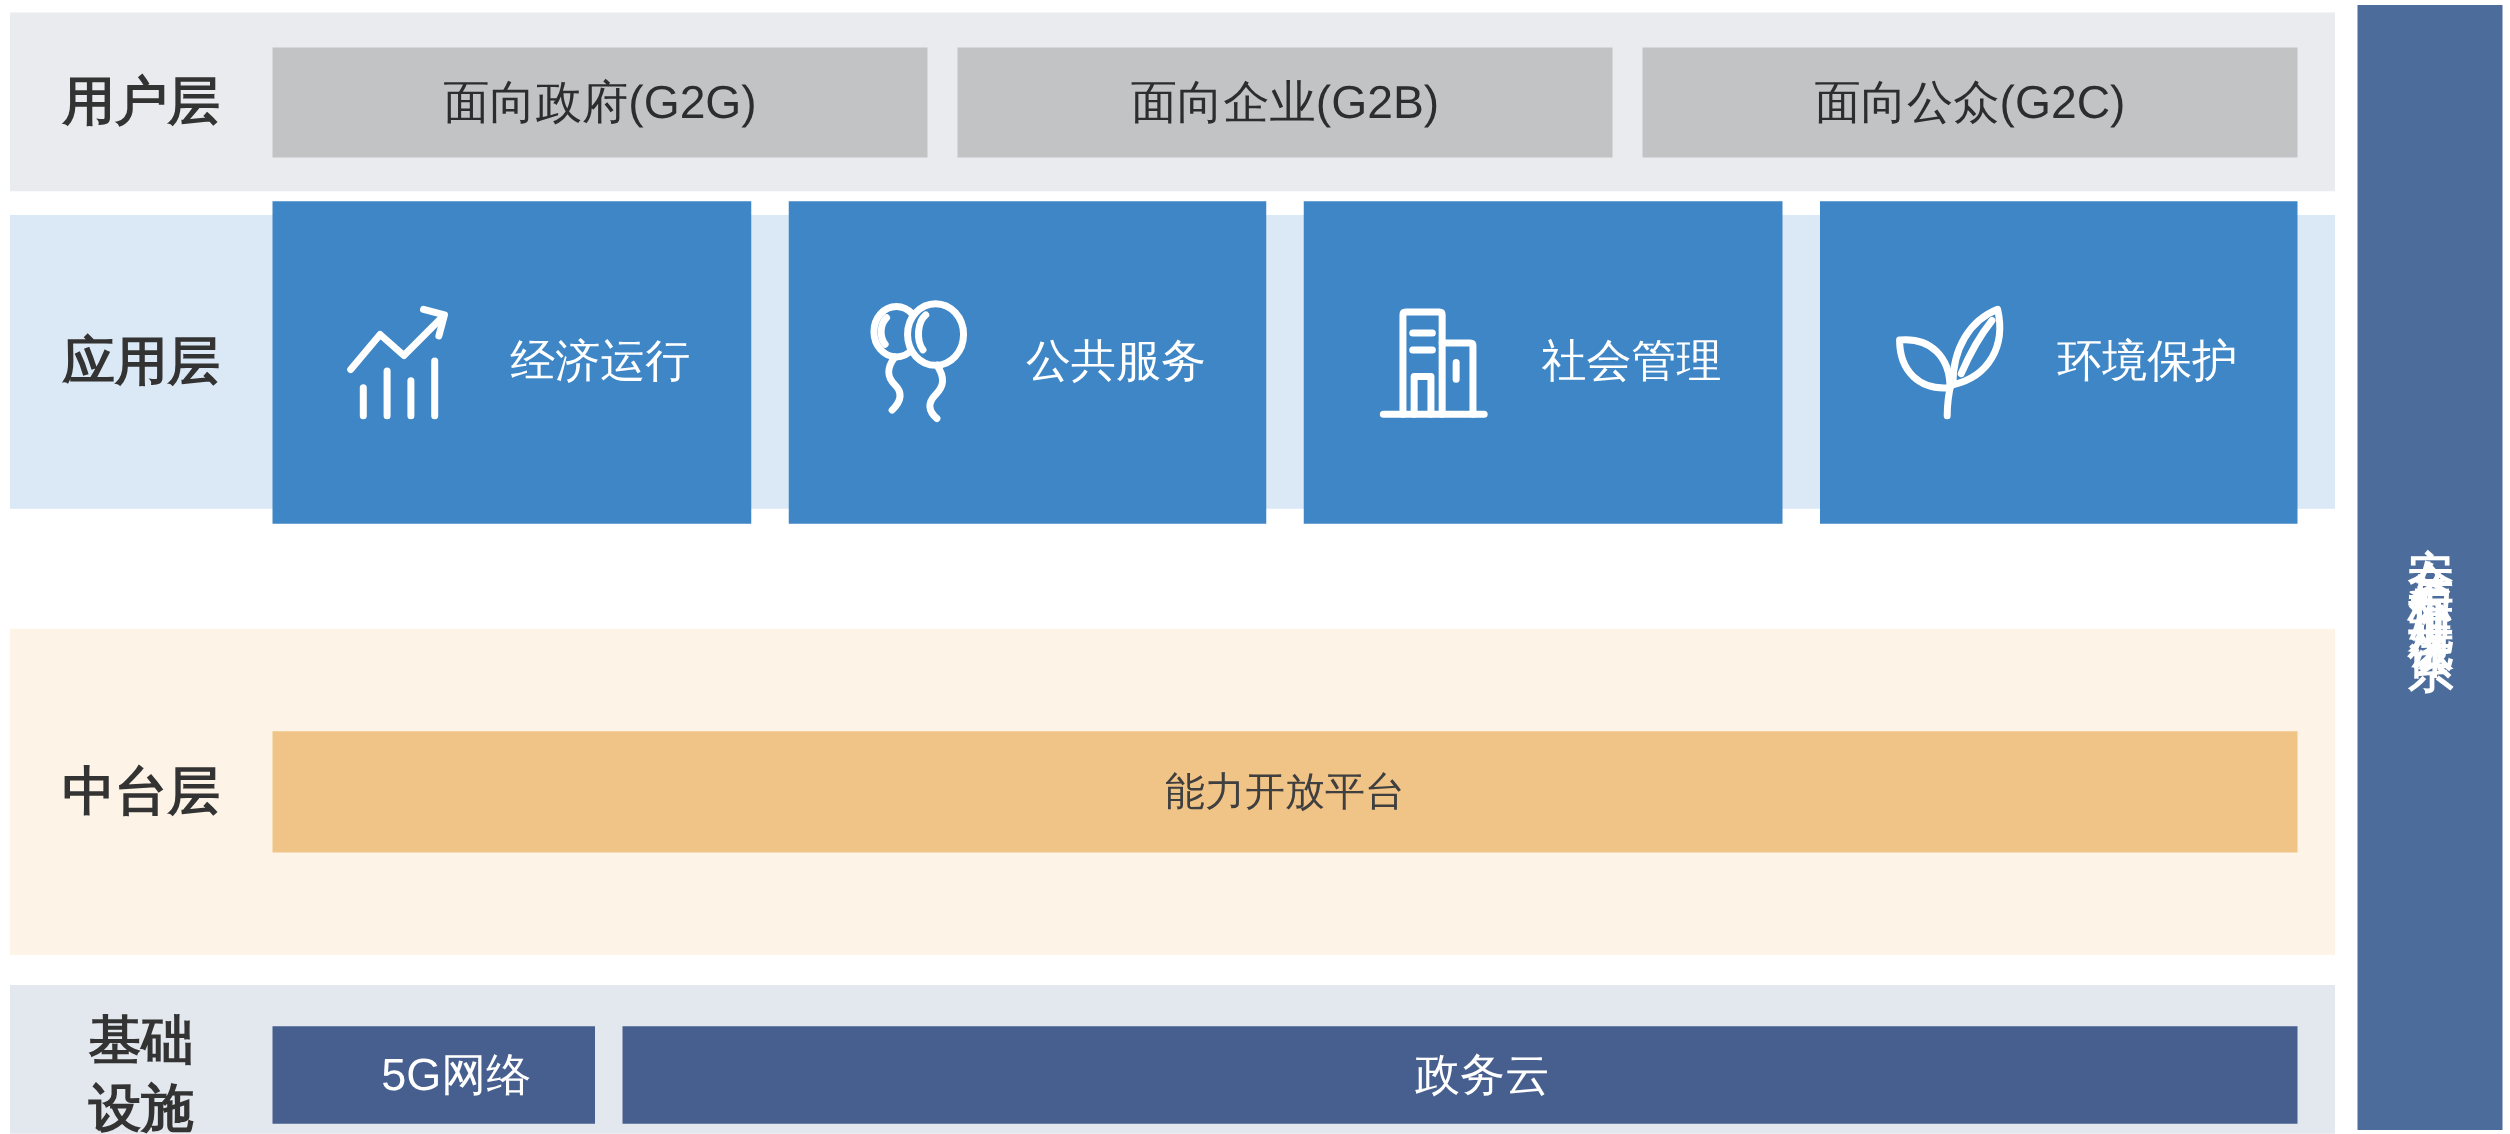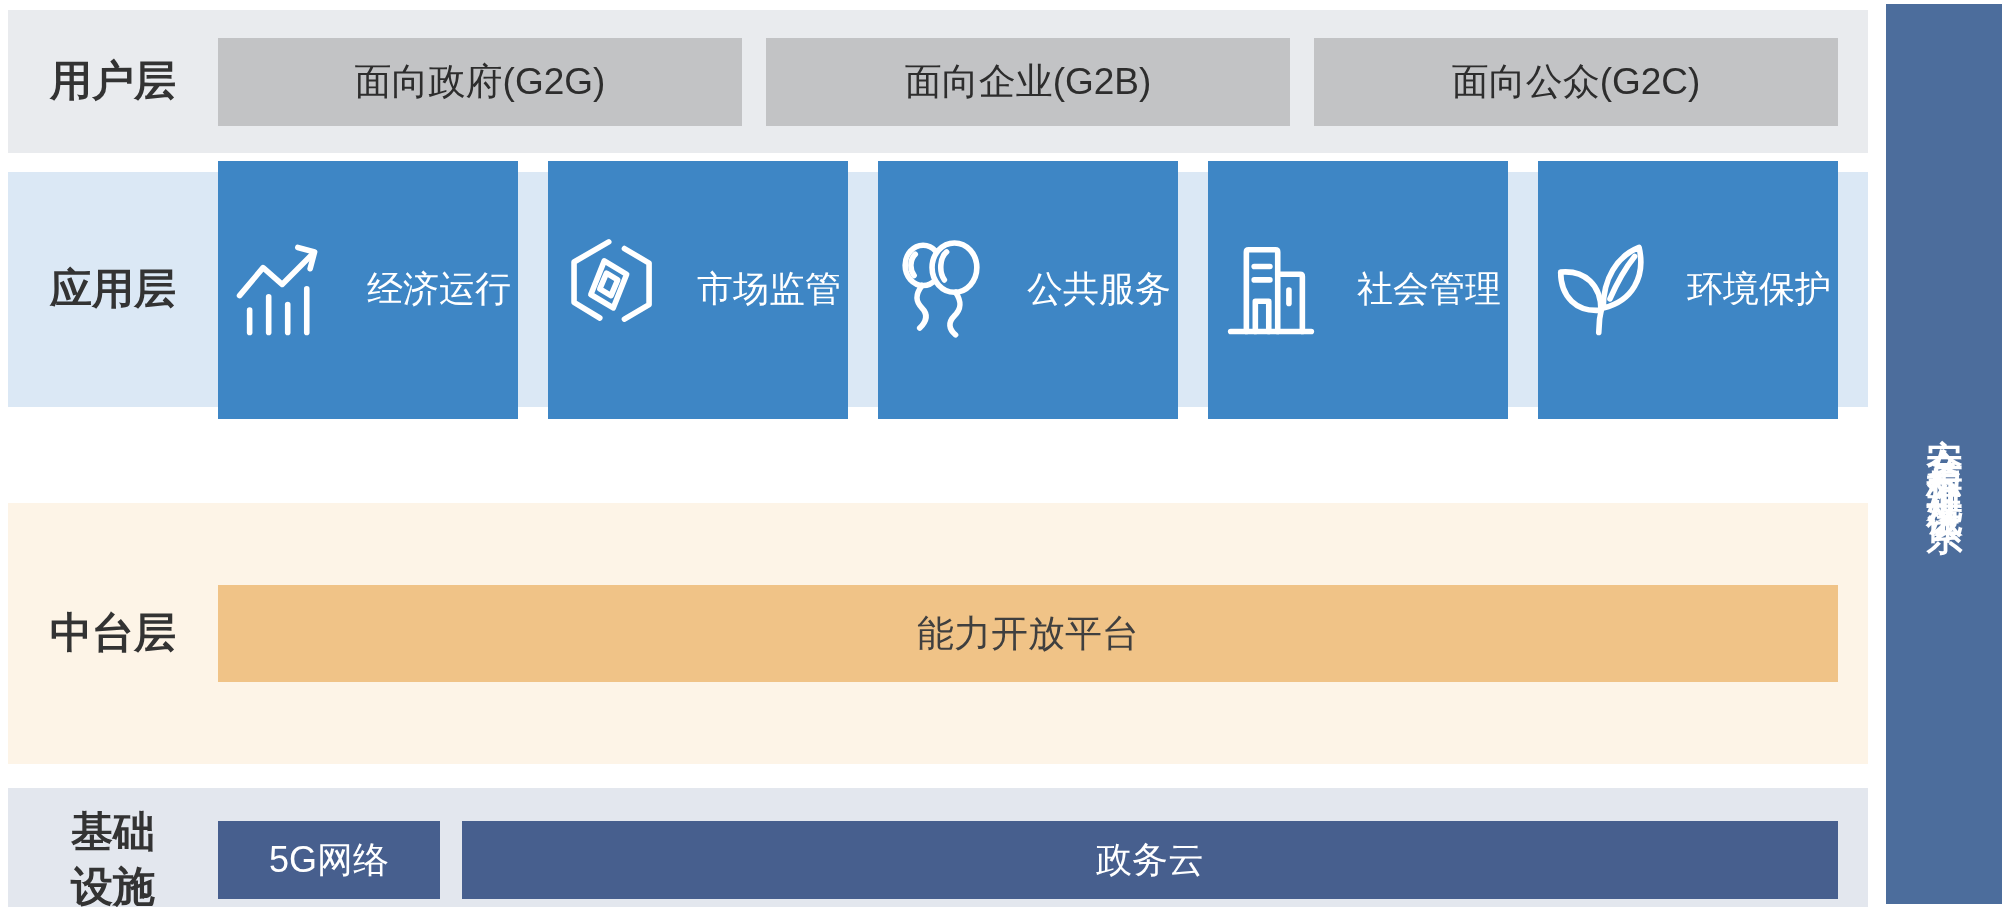--- a/index.html
+++ b/index.html
@@ -40,36 +40,36 @@
     color:var(--box-text-light,#ffffff);font-size:36px;font-weight:400;
   }
   .app-icon{width:112px;height:112px;display:block;}
 
   
   #row-mid{top:503px;height:261px;background:var(--mid-row-bg,#fdf4e7);}
   .mid-col{flex:1;display:flex;flex-direction:column;justify-content:center;gap:20px;padding-right:30px;}
   .mid-platform{
     height:97px;background:var(--mid-box-bg,#f0c387);
     display:flex;align-items:center;justify-content:center;
-    font-size:37px;font-weight:500;color:#3f3f3f;
+    font-size:32px;font-weight:500;color:#3f3f3f;
   }
   .mid-row{display:flex;gap:24px;}
   .mid-box{
     flex:1;height:98px;background:var(--mid-box-bg,#f0c387);
     display:flex;align-items:center;justify-content:center;
     font-size:36px;font-weight:500;color:#3f3f3f;
   }
 
   
   #row-infra{top:788px;height:144px;background:var(--infra-row-bg,#e3e7ee);}
   #row-infra .row-boxes{gap:22px;}
   .infra-box{
     height:78px;background:var(--infra-box-bg,#475f8e);
     display:flex;align-items:center;justify-content:center;
-    font-size:36px;font-weight:400;color:var(--box-text-light,#ffffff);
+    font-size:36px;font-weight:400;color:var(--box-text-light,#ffffff);padding-left:36px;
   }
   .infra-box.g5{width:222px;flex:none;}
   .infra-box.cloud{flex:1;}
 
   
   #side-bar{
     position:absolute;left:1886px;top:4px;width:116px;height:900px;
     background:var(--side-bar-bg,#4c6d9c);
     display:flex;align-items:center;justify-content:center;
   }
@@ -106,31 +106,20 @@
             <path d="M65,12 L80,16 L76,31"></path>
             <path d="M22,68 V88"></path>
             <path d="M39,56 V88"></path>
             <path d="M56,63 V88"></path>
             <path d="M73,49 V88"></path>
           </g>
         </svg>
         <span>经济运行</span>
       </div>
 
-      <div class="app-box">
-        <svg class="app-icon" viewBox="0 0 100 100">
-          <g class="icon-stroke">
-            <path d="M48,7 L17,25 V61 L40,75"></path>
-            <path d="M62,13 L84,26 V63 L62,76"></path>
-            <path d="M44,24 L64,36 L52,66 L32,54 Z"></path>
-            <path d="M46,35 L56,41 L50,55 L40,49 Z"></path>
-          </g>
-        </svg>
-        <span>市场监管</span>
-      </div>
 
       <div class="app-box">
         <svg class="app-icon" viewBox="0 0 100 100">
           <g class="icon-stroke">
             <ellipse cx="34" cy="28" rx="16" ry="18"></ellipse>
             <ellipse cx="62" cy="30" rx="20" ry="22" style="fill:var(--app-box-bg,#3e86c5)"></ellipse>
             <path d="M27,18 C22,23 22,32 26,37"></path>
             <path d="M55,16 C49,21 48,34 53,41"></path>
             <path d="M33,46 C27,54 27,60 33,66 C39,72 37,78 31,84"></path>
             <path d="M63,52 C69,61 68,67 62,73 C56,79 57,85 63,90"></path>

